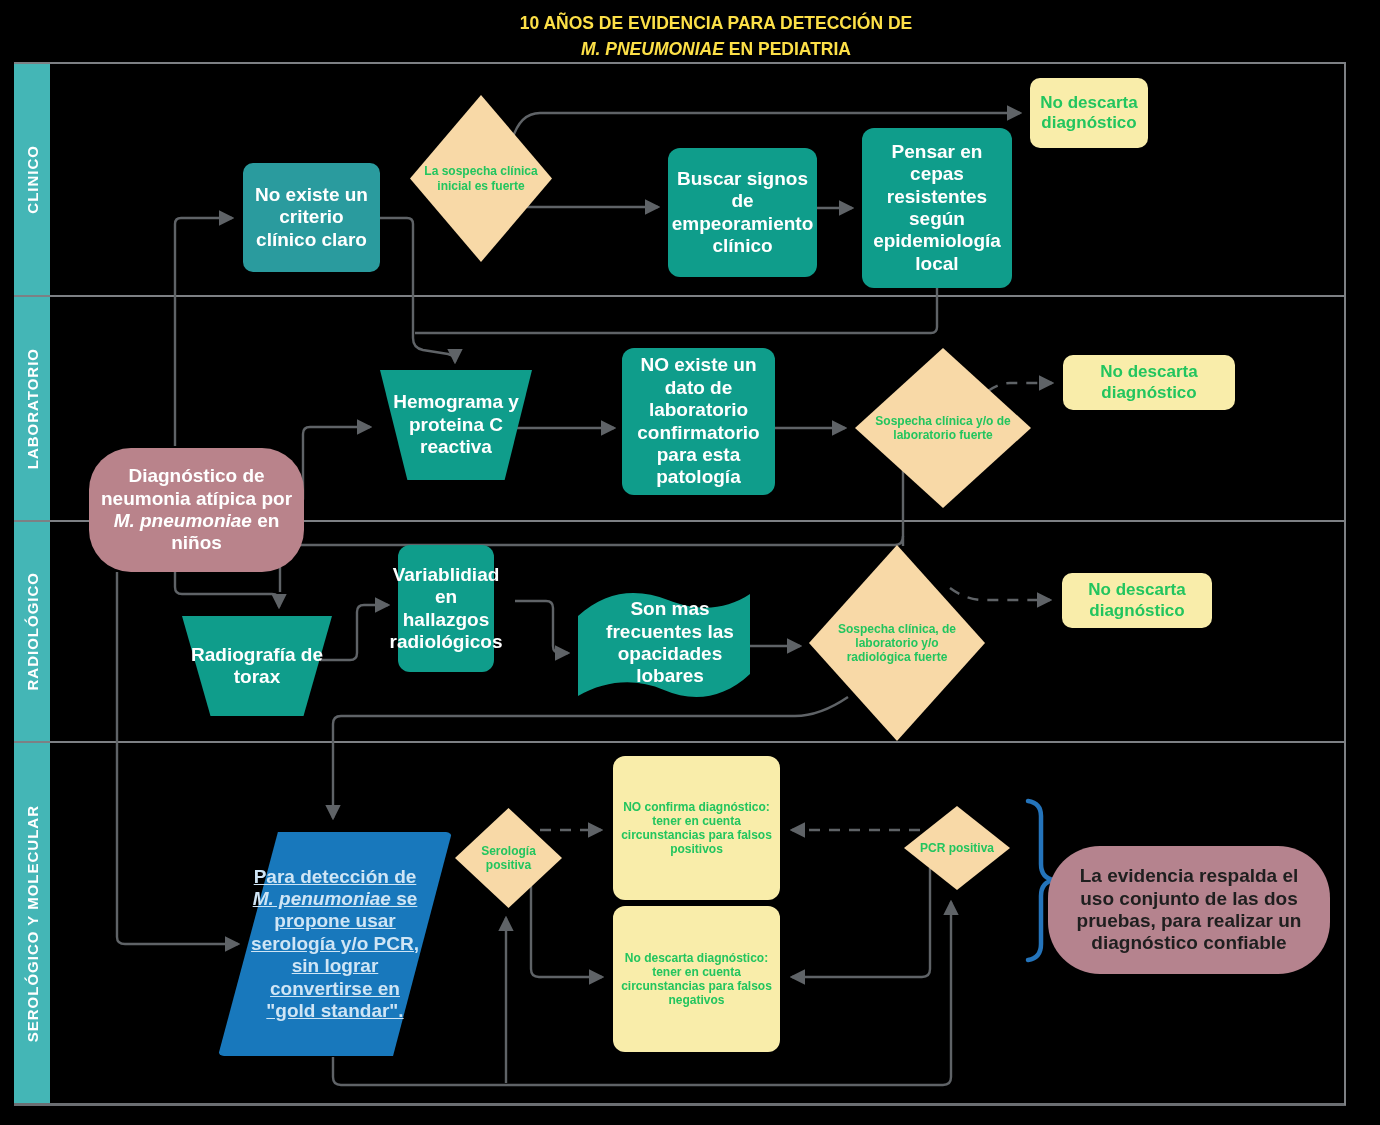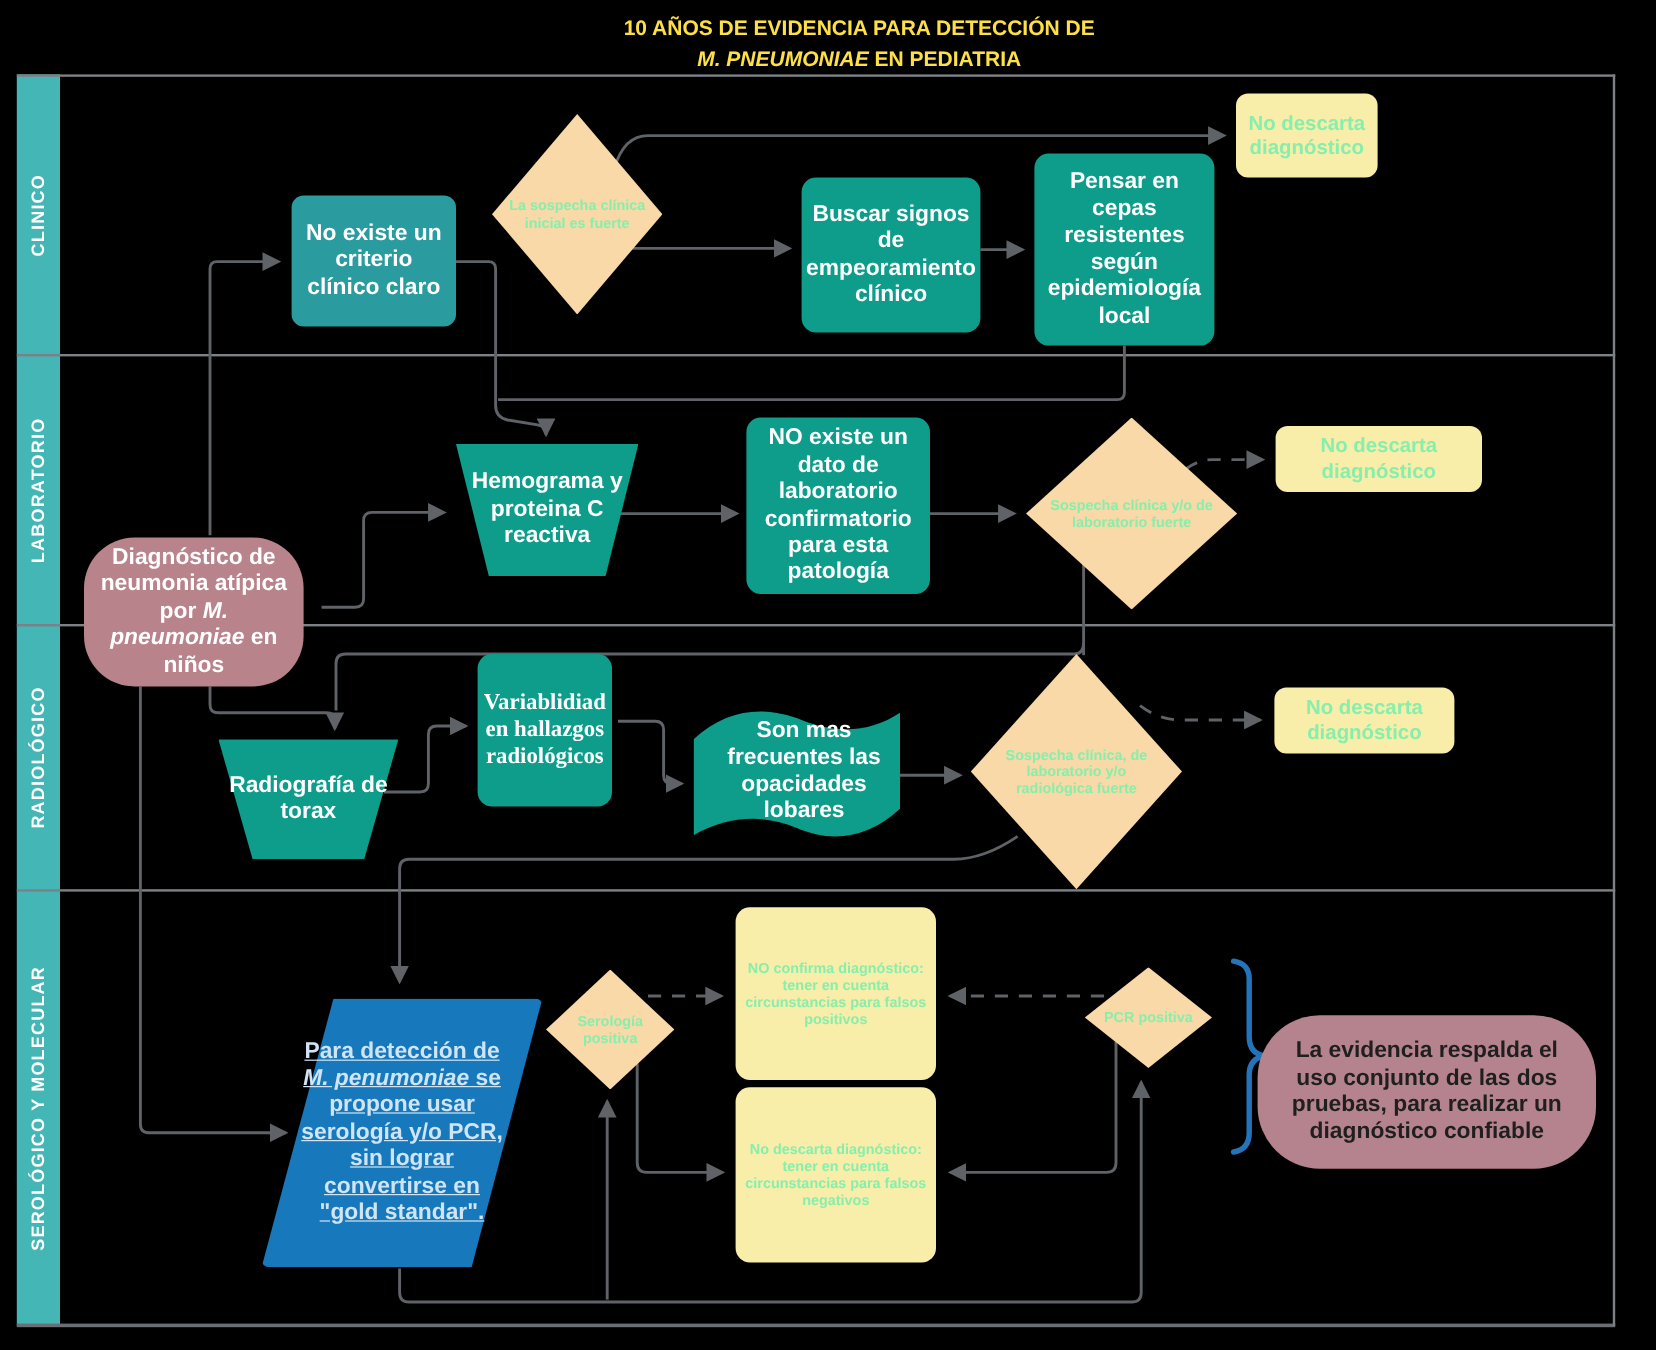--- a/index.html
+++ b/index.html
@@ -15,21 +15,21 @@
              letter-spacing:1px;white-space:nowrap;}
   
   .hline{left:14px;width:1332px;height:2px;background:#7d8084;}
   .vline{width:2px;background:#7d8084;}
   
   .node{display:flex;align-items:center;justify-content:center;text-align:center;}
   .node .lbl{position:absolute;inset:0;display:flex;align-items:center;justify-content:center;
              text-align:center;padding:4px;line-height:1.18;}
   .bg{position:absolute;inset:0;}
   .white{color:#ffffff;}
-  .dark{color:#86efac;}
+  .dark{color:#22c55e;}
   .lightblue{color:#cfe5f5;}
   .teal-box{background:#2a9b9e;border-radius:10px;}
   .green-box{background:#0f9d8b;border-radius:12px;}
   .yellow-box{background:#f9edaa;border-radius:10px;}
   .mauve-box{background:#b9838b;}
   .diamond{background:#f8d9a7;clip-path:polygon(50% 0,100% 50%,50% 100%,0 50%);}
   .it{font-style:italic;}
   .fs19{font-size:19px;} .fs18{font-size:12px;} .fs17{font-size:17px;}
   svg.overlay{position:absolute;left:0;top:0;pointer-events:none;}
 </style>
@@ -113,21 +113,21 @@
   </div>
   <div class="abs node" style="left:862px;top:128px;width:150px;height:160px;">
     <div class="bg green-box"></div>
     <div class="lbl white fs19">Pensar en cepas resistentes según epidemiología local</div>
   </div>
   <div class="abs node" style="left:1030px;top:78px;width:118px;height:70px;">
     <div class="bg yellow-box"></div>
     <div class="lbl dark fs17">No descarta diagnóstico</div>
   </div>
 
-  <div class="abs node" style="left:70px;top:448px;width:183px;height:124px;">
+  <div class="abs node" style="left:89px;top:448px;width:215px;height:124px;">
     <div class="bg mauve-box" style="border-radius:42px;"></div>
     <div class="lbl white fs19" style="padding:6px 10px;">
         <span><span>Diagnóstico de neumonia atípica por </span><span class="it">M. pneumoniae</span><span> en niños</span></span>
       </div>
   </div>
   <div class="abs node" style="left:380px;top:370px;width:152px;height:110px;">
     <div class="bg" style="background:#0f9d8b;clip-path:polygon(0 0,100% 0,82% 100%,18% 100%);"></div>
     <div class="lbl white fs19">Hemograma y proteina C reactiva</div>
   </div>
   <div class="abs node" style="left:622px;top:348px;width:153px;height:147px;">
@@ -140,21 +140,21 @@
   </div>
   <div class="abs node" style="left:1063px;top:355px;width:172px;height:55px;">
     <div class="bg yellow-box"></div>
     <div class="lbl dark fs17">No descarta diagnóstico</div>
   </div>
 
   <div class="abs node" style="left:182px;top:616px;width:150px;height:100px;">
     <div class="bg" style="background:#0f9d8b;clip-path:polygon(0 0,100% 0,81% 100%,19% 100%);"></div>
     <div class="lbl white fs19">Radiografía de torax</div>
   </div>
-  <div class="abs node" style="left:398px;top:545px;width:112px;height:127px;font-family:Liberation Serif, serif;">
+  <div class="abs node" style="left:398px;top:545px;width:96px;height:127px;">
     <div class="bg green-box"></div>
     <div class="lbl white fs19">Variablidiad en hallazgos radiológicos</div>
   </div>
   <div class="abs node" style="left:578px;top:588px;width:172px;height:114px;">
     <svg class="bg" width="172" height="114" viewBox="0 0 172 114">
       <path d="M0,28 C28,2 60,0 90,12 C120,24 148,22 172,6 L172,86 C144,112 114,114 86,102 C58,90 28,92 0,108 Z" fill="#0f9d8b"></path>
     </svg>
     <div class="lbl white fs19" style="padding:14px 6px 18px;margin-left:12px;">Son mas frecuentes las opacidades lobares</div>
   </div>
   <div class="abs node" style="left:809px;top:545px;width:176px;height:196px;">

